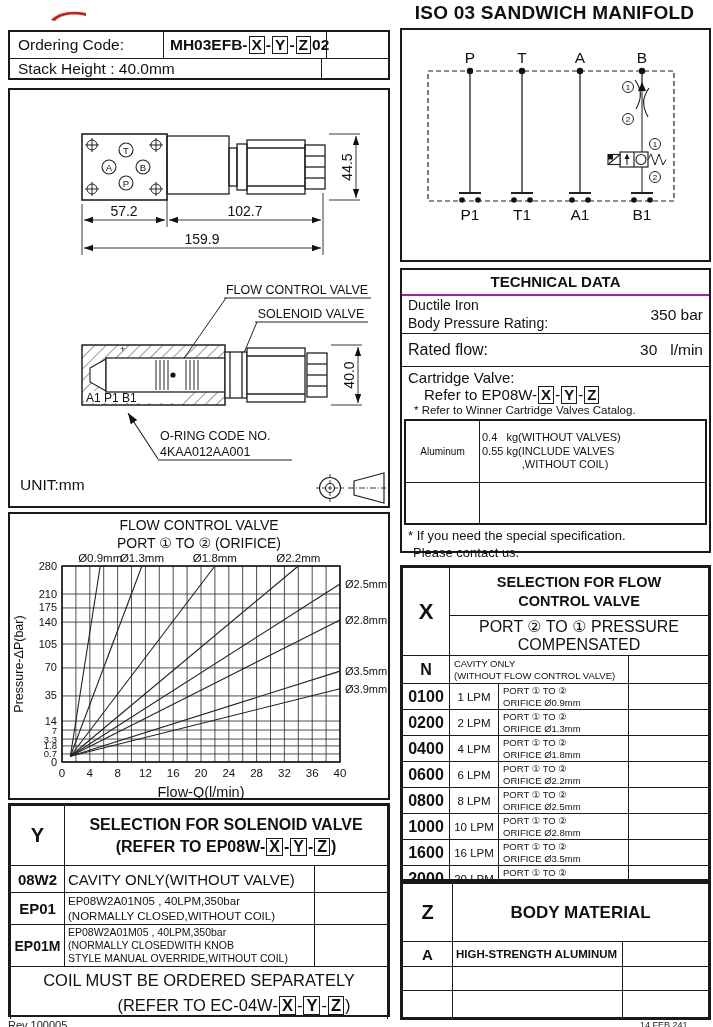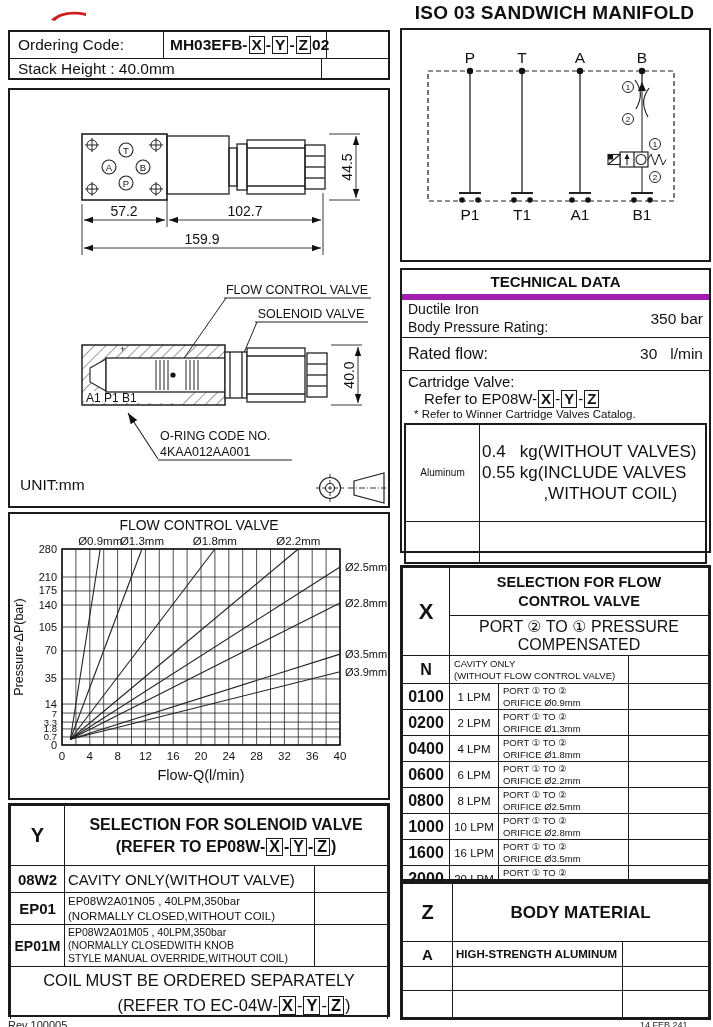--- a/index.html
+++ b/index.html
@@ -14,28 +14,28 @@
   #page-title{position:absolute;left:398px;top:2px;width:313px;text-align:center;
               font-size:19px;font-weight:bold;letter-spacing:.2px;}
   
   #ordering{left:8px;top:30px;width:382px;height:50px;}
   #ordering .r1{display:flex;height:26px;border-bottom:1.5px solid #1a1a1a;align-items:center;}
   #ordering .r2{display:flex;height:20px;align-items:center;}
   #ordering .c-label{width:145px;padding-left:8px;font-size:15.5px;border-right:1.5px solid #1a1a1a;height:100%;display:flex;align-items:center;}
   #ordering .c-code{width:156px;padding-left:6px;font-weight:bold;font-size:15.5px;border-right:1.5px solid #1a1a1a;height:100%;display:flex;align-items:center;}
   #ordering .c-stack{width:303px;padding-left:8px;font-size:15.5px;border-right:1.5px solid #1a1a1a;height:100%;display:flex;align-items:center;}
   
-  #technical .hd{height:24px;line-height:24px;text-align:center;font-weight:bold;font-size:15px;border-bottom:6px solid #a21caf;}
+  #technical .hd{height:24px;line-height:24px;text-align:center;font-weight:bold;font-size:15px;border-bottom:2px solid #a21caf;}
   .trow{display:flex;justify-content:space-between;align-items:center;padding:2px 6px;border-bottom:1.5px solid #1a1a1a;font-size:14px;}
   .tval{font-size:15.5px;white-space:nowrap;}
   #wtable{margin:2px 2px 0 2px;border:2px solid #1a1a1a;}
   #wtable .wr1{display:flex;border-bottom:1.5px solid #1a1a1a;}
   #wtable .wr2{height:40px;display:flex;}
   #wtable .wc1{width:73px;border-right:1.5px solid #1a1a1a;display:flex;align-items:center;justify-content:center;font-size:10px;}
-  #wtable .wc2{flex:1;padding:16px 2px;font-size:17px;line-height:1.25;}
+  #wtable .wc2{flex:1;padding:10px 2px;font-size:11px;line-height:1.25;}
   
   #chartbox .ct{ text-align:center;font-size:14px;line-height:1.25;padding-top:3px;}
   
   #xtable td,#xtable th{text-align:center;}
   #xtable .code{font-weight:bold;font-size:16px;}
   #xtable .lpm{font-size:11.5px;}
   #xtable .det{font-size:9.5px;line-height:1.18;text-align:left;padding-left:4px;}
   
   #ytable .code{font-weight:bold;font-size:15px;text-align:center;padding:0;}
   
@@ -317,20 +317,21 @@
       </div>
     </div>
     <div style="padding:3px 6px;font-size:13px;line-height:1.3;">
       <div>* If you need the special specification.</div>
       <div style="padding-left:5px;">Please contact us.</div>
     </div>
   </div>
 
   <div id="chartbox" class="box" style="left:8px;top:512px;width:382px;height:288px;">
     <div class="ct">FLOW CONTROL VALVE</div>
+    <div class="ct" style="padding-top:0;">PORT ① TO ② (ORIFICE)</div>
     <svg id="chart-plot" width="378" height="250" viewBox="0 0 378 250">
         <line x1="52" y1="14" x2="52" y2="210" stroke="#222" stroke-width="0.8"></line>
         <line x1="65.9" y1="14" x2="65.9" y2="210" stroke="#222" stroke-width="0.8"></line>
         <line x1="79.8" y1="14" x2="79.8" y2="210" stroke="#222" stroke-width="0.8"></line>
         <line x1="93.7" y1="14" x2="93.7" y2="210" stroke="#222" stroke-width="0.8"></line>
         <line x1="107.6" y1="14" x2="107.6" y2="210" stroke="#222" stroke-width="0.8"></line>
         <line x1="121.5" y1="14" x2="121.5" y2="210" stroke="#222" stroke-width="0.8"></line>
         <line x1="135.4" y1="14" x2="135.4" y2="210" stroke="#222" stroke-width="0.8"></line>
         <line x1="149.3" y1="14" x2="149.3" y2="210" stroke="#222" stroke-width="0.8"></line>
         <line x1="163.2" y1="14" x2="163.2" y2="210" stroke="#222" stroke-width="0.8"></line>

